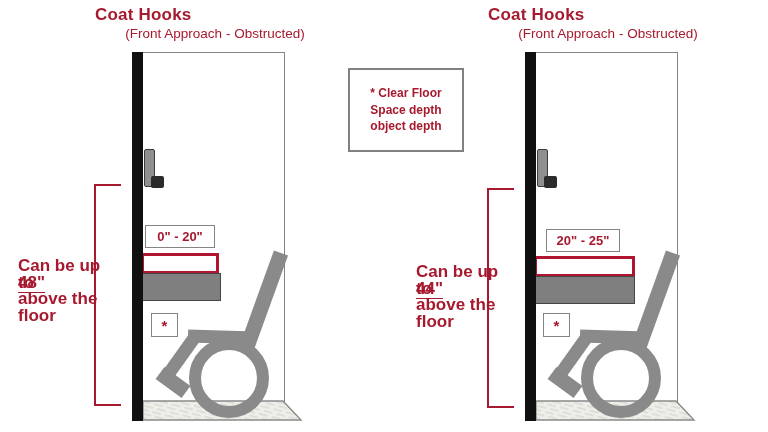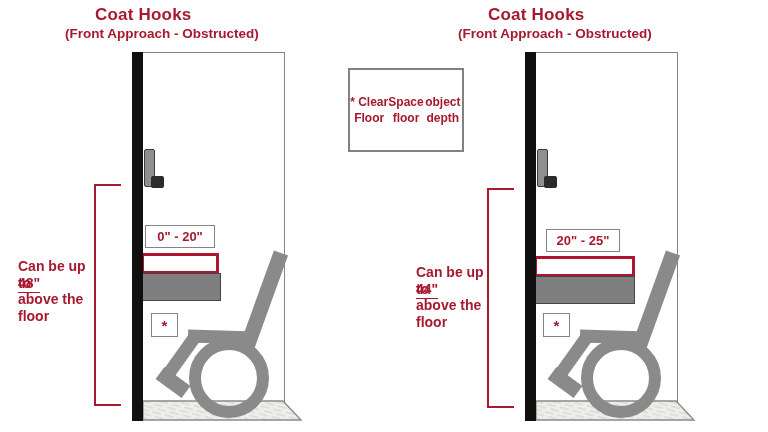--- a/index.html
+++ b/index.html
@@ -14,32 +14,32 @@
   .stage{
     position:relative;width:768px;height:432px;background:#ffffff;overflow:hidden;
     font-family:"Liberation Sans",sans-serif;
   }
   .diagram{position:absolute;top:0;width:375px;height:432px;}
   #diagram-left{left:0;}
   #diagram-right{left:393px;}
   .diagram *{position:absolute;box-sizing:border-box;}
 
   .title{left:95px;top:5px;width:240px;font-size:17px;font-weight:bold;color:var(--red);letter-spacing:.2px;}
-  .subtitle{left:65px;top:26px;width:300px;font-size:13.5px;font-weight:bold;color:var(--red);}
+  .subtitle{left:65px;top:26px;width:300px;text-align:center;font-size:13.5px;font-weight:normal;color:var(--red);}
 
   .room{left:133px;top:52px;width:152px;height:350px;border:1.6px solid var(--border-gray);background:#fff;z-index:1;}
   .wall{left:132px;top:52px;width:11px;height:369px;background:var(--wall);z-index:6;}
   .hook-plate{left:144px;top:149px;width:11px;height:38px;background:#8f8f8f;border:1.5px solid #3c3c3c;border-radius:2px;z-index:7;}
   .hook-tip{left:151px;top:176px;width:13px;height:12px;background:#2b2b2b;border-radius:2px;z-index:7;}
 
   .bracket{left:94px;top:184px;width:27px;height:222px;z-index:4;
     border-left:2.5px solid var(--red);border-top:2.5px solid var(--red);border-bottom:2.5px solid var(--red);}
   #diagram-right .bracket{top:188px;height:220px;}
 
-  .height-note{left:18px;top:258px;width:84px;font-size:14px;font-weight:bold;color:var(--red);line-height:16.5px;z-index:4;}
+  .height-note{left:18px;top:258px;width:84px;font-size:17px;font-weight:bold;color:var(--red);line-height:16.5px;z-index:4;}
   #diagram-right .height-note{left:23px;top:264px;}
   .height-note u{text-decoration:none;border-bottom:1.6px solid currentColor;padding-bottom:0.5px;}
 
   .range-label{left:145px;top:225px;width:70px;height:23px;border:1.6px solid var(--border-gray);background:#fff;
     color:var(--red);font-weight:bold;font-size:13px;display:flex;align-items:center;justify-content:center;z-index:5;}
   #diagram-right .range-label{left:153px;width:74px;top:229px;}
 
   .reach-box{left:141px;top:253px;width:78px;height:21px;border:3px solid var(--rect-red);background:#fff;z-index:5;}
   #diagram-right .reach-box{width:101px;top:256px;}
 
@@ -49,21 +49,21 @@
   .asterisk-box{left:151px;top:313px;width:27px;height:24px;border:1.6px solid var(--border-gray);background:#fff;
     color:var(--red);font-weight:bold;font-size:15px;display:flex;align-items:center;justify-content:center;z-index:5;}
   #diagram-right .asterisk-box{left:150px;}
 
   .chair{left:155px;top:246px;width:140px;height:173px;z-index:3;}
   #diagram-right .chair{left:154px;}
   .floor{left:142px;top:399px;width:162px;height:23px;z-index:2;}
 
   .note-box{
     position:absolute;left:348px;top:68px;width:112px;height:80px;border:2px solid #818181;background:#fff;
-    display:flex;flex-direction:row;align-items:center;justify-content:center;
+    display:flex;flex-direction:column;align-items:center;justify-content:center;
     color:var(--red);font-weight:bold;font-size:12px;line-height:16.5px;text-align:center;z-index:8;
   }
 </style>
 </head>
 <body>
 
 <div class="stage">
 
   <div class="diagram" id="diagram-left">
     <div class="title">Coat Hooks</div>
@@ -108,21 +108,21 @@
     </div>
 
     <div class="range-label">0" - 20"</div>
     <div class="reach-box"></div>
     <div class="shelf"></div>
     <div class="asterisk-box">*</div>
   </div>
 
   <div class="note-box">
     <div>* Clear Floor</div>
-    <div>Space floor</div>
+    <div>Space depth</div>
     <div>object depth</div>
   </div>
 
   <div class="diagram" id="diagram-right">
     <div class="title">Coat Hooks</div>
     <div class="subtitle">(Front Approach - Obstructed)</div>
 
     <div class="room"></div>
 
     <svg class="floor" viewBox="0 0 162 23">

